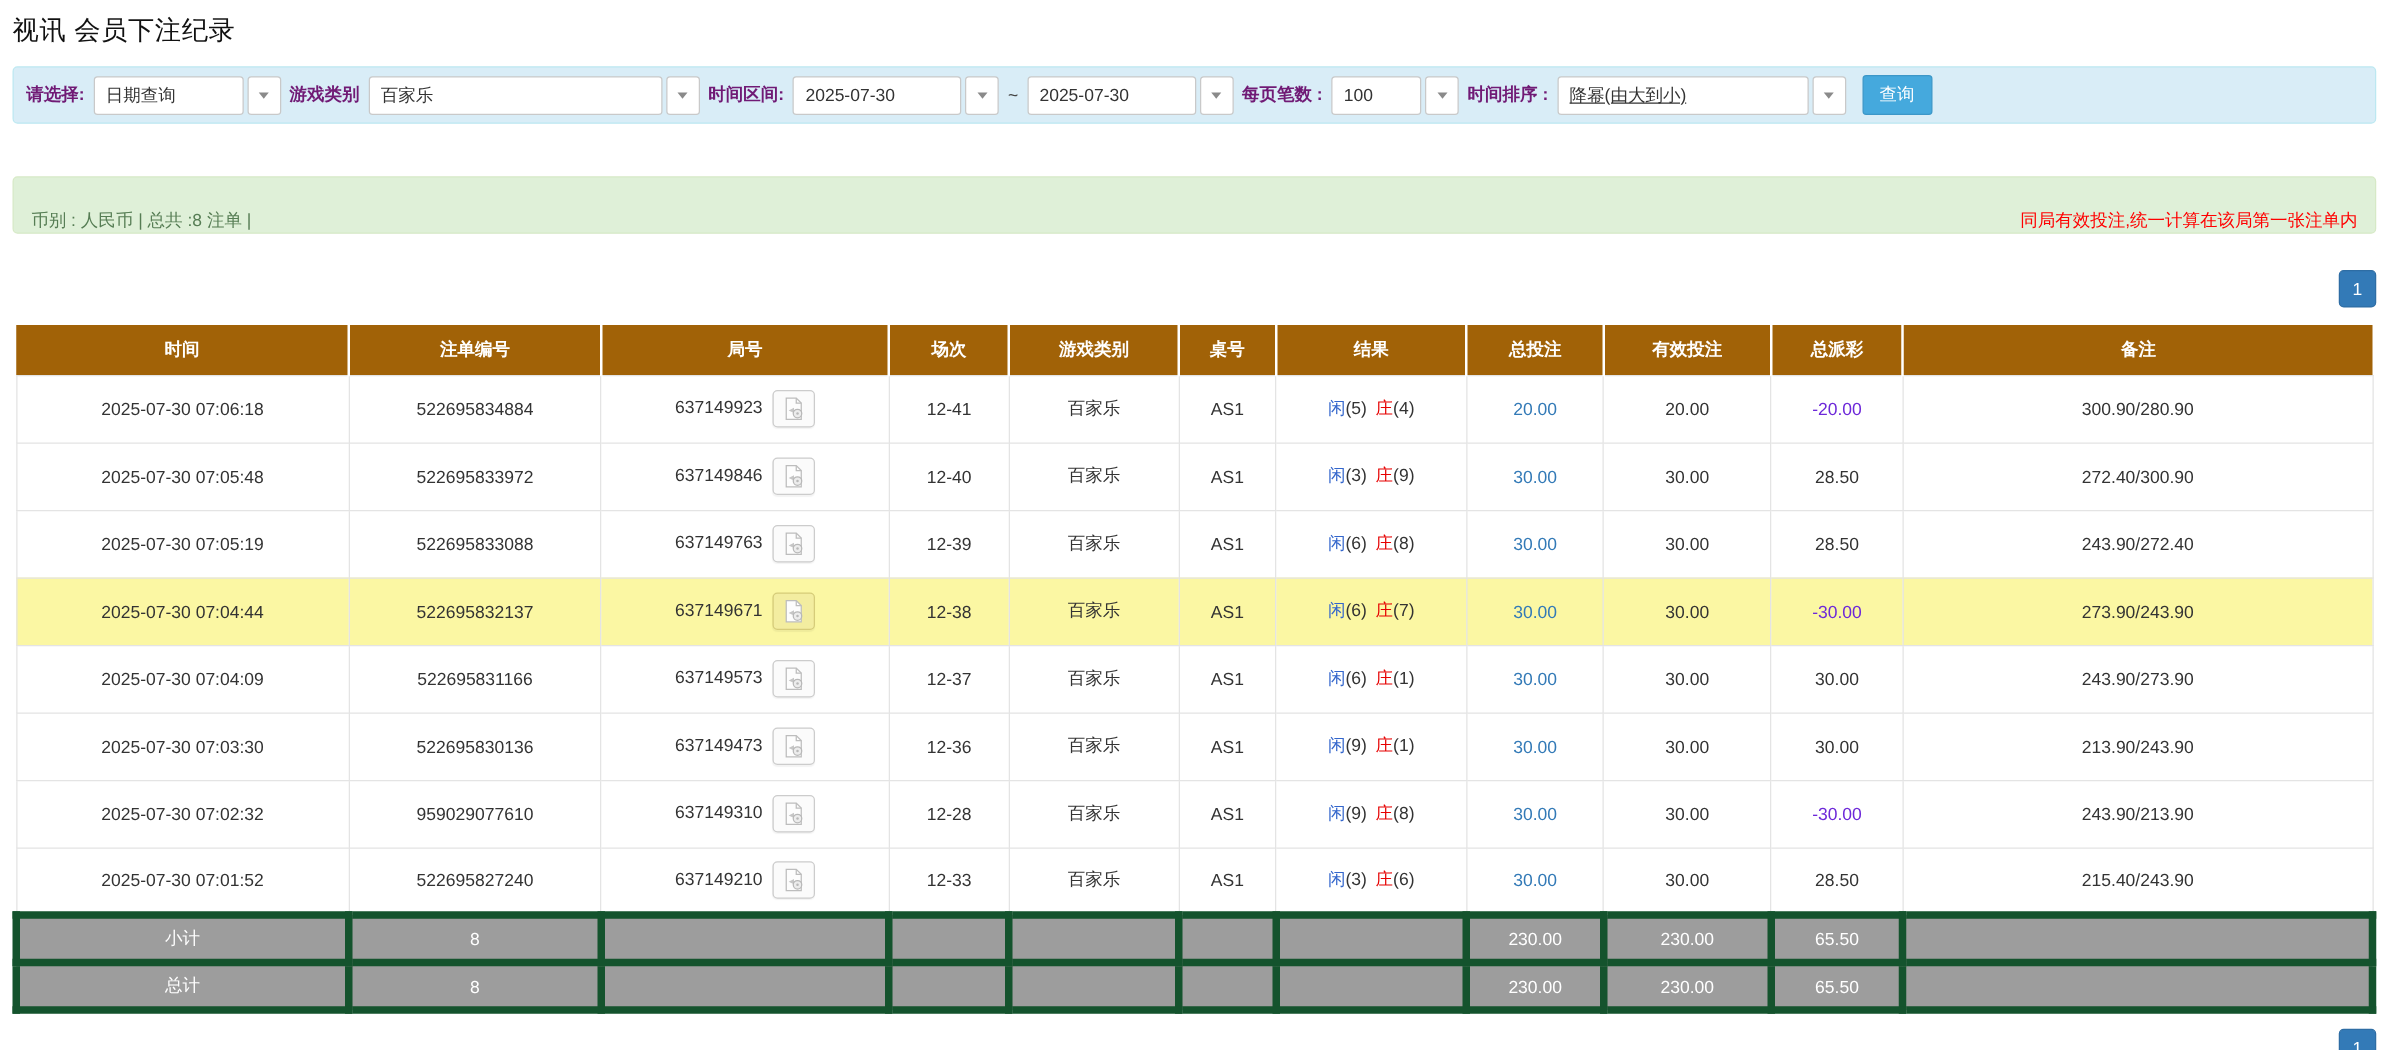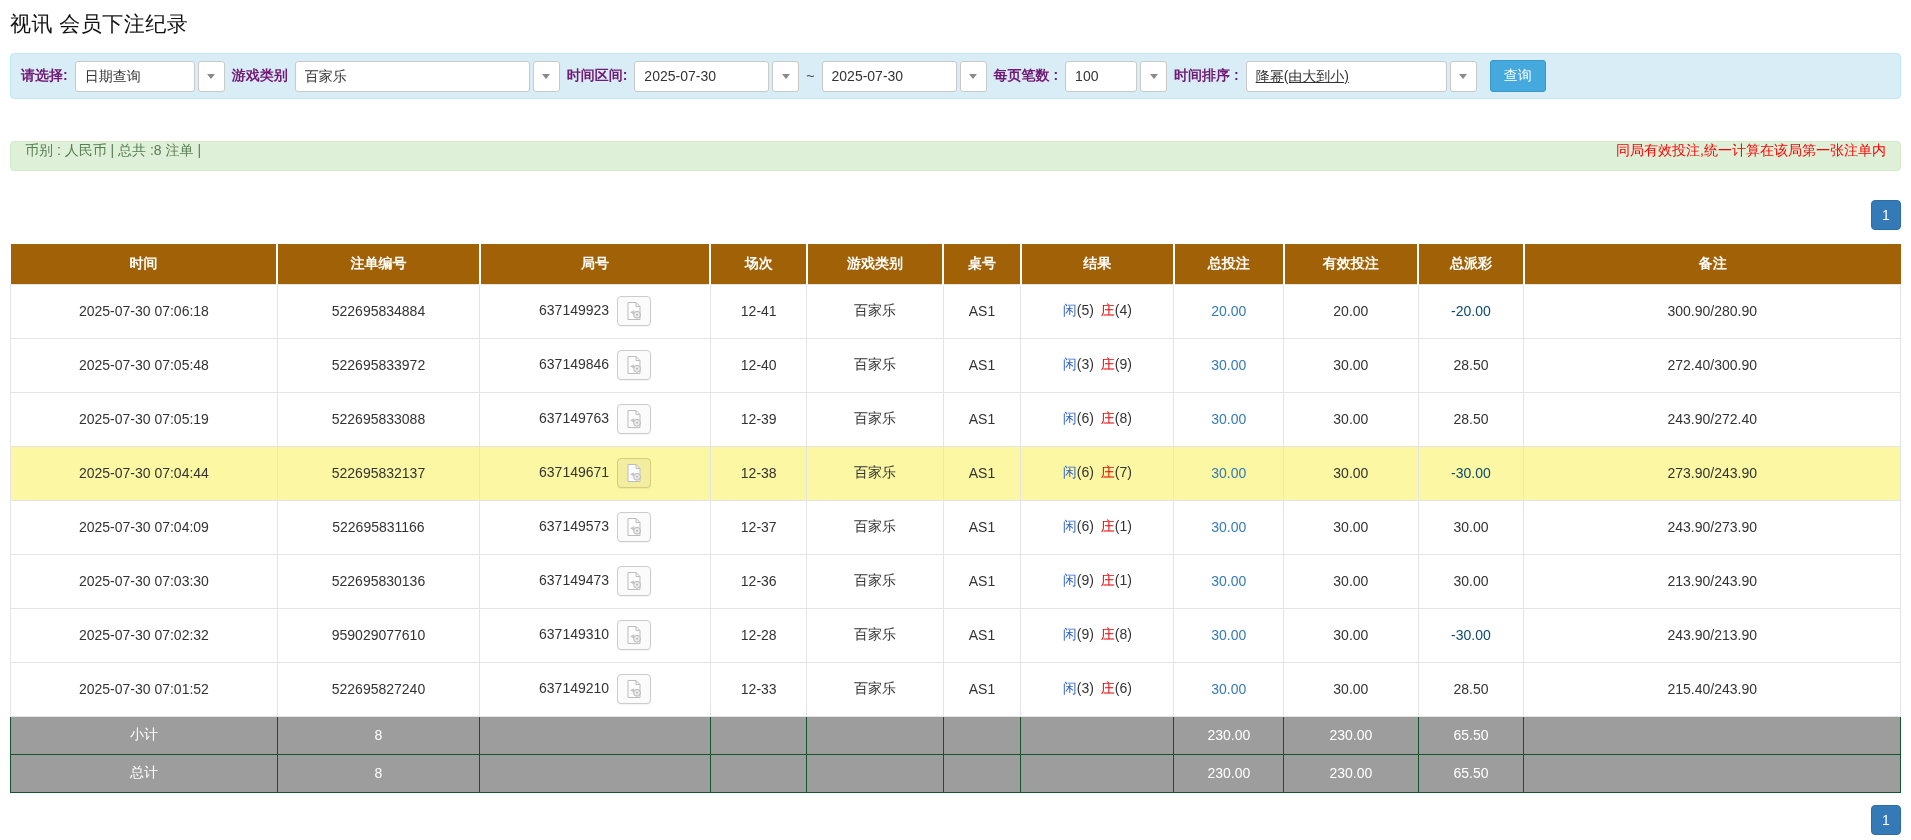--- a/index.html
+++ b/index.html
@@ -20,43 +20,43 @@
     border-radius:3px; display:inline-flex; align-items:center; justify-content:center; cursor:pointer; }
   .tri { width:0; height:0; border-left:4px solid transparent; border-right:4px solid transparent;
     border-top:5px solid #8a8a8a; }
   .w120 .combo-text{ width:120px; } .w235 .combo-text{ width:235px; } .w135 .combo-text{ width:135px; }
   .w72 .combo-text{ width:72px; } .w185 .combo-text{ width:201px;text-decoration:underline; }
   .tilde { font-size:14px; color:#444; }
   .search-btn { margin-left:6px; height:32px; padding:0 13px; background:#45a9dd; border:1px solid #3c97c8;
     border-radius:3px; color:#fff; font-size:14px; cursor:pointer; font-family:Liberation Serif, serif; }
 
   
-  .info-bar { margin-top:42px; height:30px; background:#dff0d8; border:1px solid #d6e9c6; border-radius:4px;
-    display:flex; align-items:flex-start; justify-content:space-between; padding:0 14px; font-size:14px; }
+  .info-bar { margin-top:42px; height:46px; background:#dff0d8; border:1px solid #d6e9c6; border-radius:4px;
+    display:flex; align-items:flex-end; justify-content:space-between; padding:0 14px; font-size:14px; }
   .currency-summary { color:#567d54; }
   .notice { color:#ff0000; }
 
   
   .pager { display:flex; justify-content:flex-end; }
   .pager.top { margin-top:29px; }
   .pager.bottom { margin-top:12px; }
   .page-btn { width:30px; height:30px; background:#337ab7; border:1px solid #2e6da4; border-radius:4px;
     color:#fff; font-size:14px; cursor:pointer; font-family:inherit; }
 
   
   table { width:100%; border-collapse:collapse; margin-top:14px; table-layout:fixed; }
   thead th { background:#a16207; color:#fff; height:40px; font-size:14px; font-weight:bold;
     border-right:2px solid #fff; }
   thead th:last-child { border-right:none; }
   tbody td { height:54px; text-align:center; font-size:14px; color:#333; background:#fff;
     border:1px solid #e4e4e4; }
   tbody tr.highlighted td { background:#fbf7a3; }
-  tfoot td { background:#9d9d9d; border:1px solid #14532d; color:#fff; height:38px; text-align:center; font-size:14px; }
+  tfoot td { background:#9d9d9d; border:6px solid #14532d; color:#fff; height:38px; text-align:center; font-size:14px; }
   .link { color:#337ab7; cursor:pointer; }
-  .neg { color:#0c4a6e; }
+  .neg { color:#6d28d9; }
   .p-label { color:#3366cc; }
   .b-label { color:#e60000; margin-left:7px; }
   .video-btn { width:34px; height:30px; margin-left:8px; vertical-align:middle; background:#fbfbfb;
     border:1px solid #ccc; border-radius:4px; display:inline-flex; align-items:center; justify-content:center;
     cursor:pointer; box-shadow:0 1px 1px rgba(0,0,0,.05); }
   tr.highlighted .video-btn { background:#f3eda0; border-color:#d6cc79; }
 </style>
 </head>
 <body>
 

